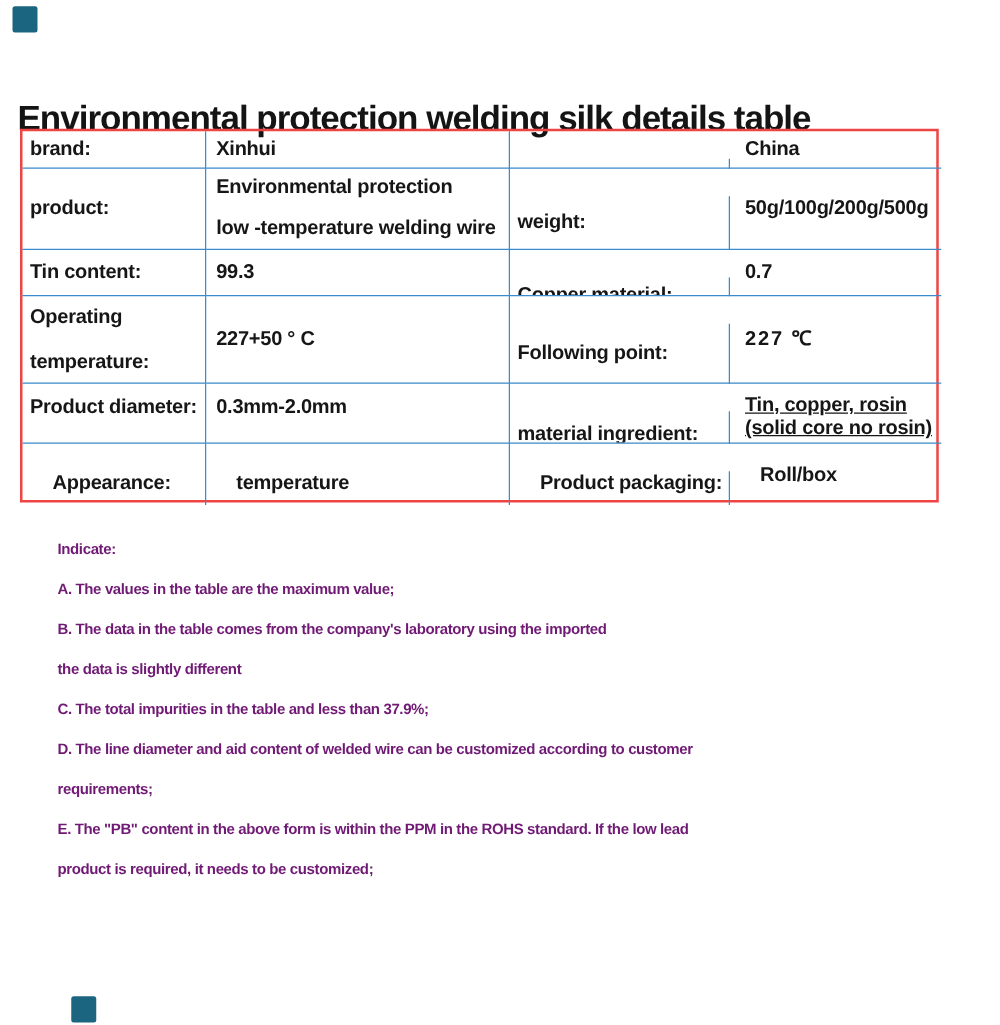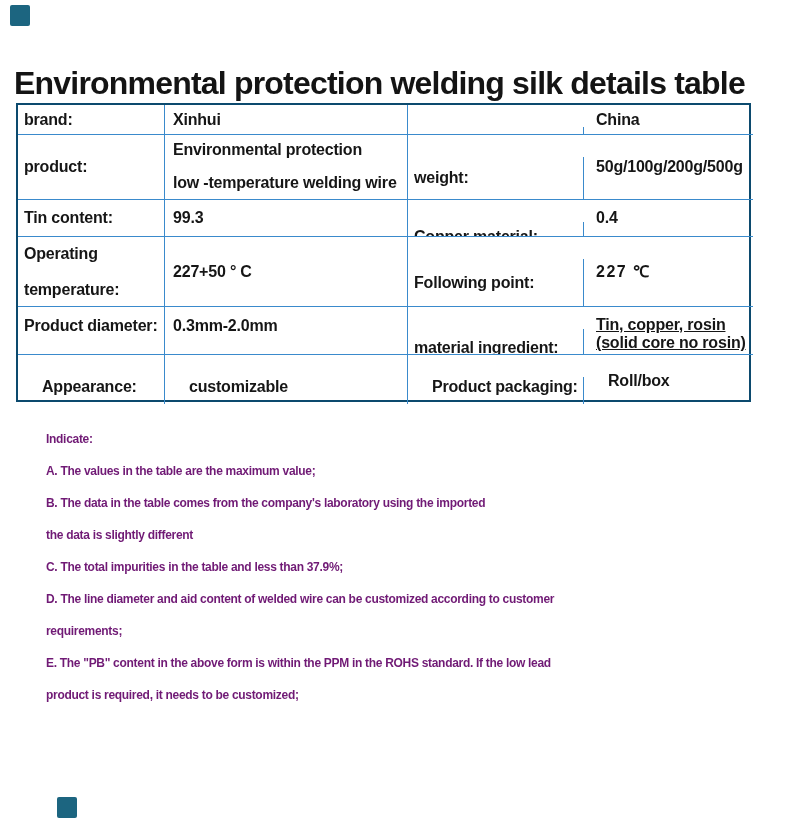--- a/index.html
+++ b/index.html
@@ -7,30 +7,30 @@
     width:800px;height:820px;background:#ffffff;position:relative;
     font-family:"Liberation Sans", sans-serif;color:#161616;
     overflow:hidden;
   }
   .corner-marker{
     position:absolute;width:20px;height:21px;background:#1c6580;border-radius:2px;
   }
   #marker-top{left:10px;top:5px;}
   #marker-bottom{left:57px;top:797px;}
   .page-title{
-    position:absolute;left:14px;top:44px;width:760px;
-    font-size:32px;font-weight:700;letter-spacing:-0.8px;color:#141414;
+    position:absolute;left:14px;top:60px;width:760px;
+    font-size:28px;font-weight:700;letter-spacing:-0.8px;color:#141414;
     white-space:nowrap;
   }
   .spec-table{
     position:absolute;left:16px;top:103px;width:735px;height:299px;
     display:grid;
     grid-template-columns:147px 243px 176px 169px;
     grid-template-rows:30px 65px 37px 70px 48px 49px;
-    border:2px solid #0c4a6e;box-sizing:border-box;
+    border:2px solid #ef4444;box-sizing:border-box;
   }
   .cell{
     border-right:1px solid #3a8acc;border-bottom:1px solid #3a8acc;
     box-sizing:border-box;display:flex;flex-direction:column;justify-content:center;
     font-size:16px;font-weight:600;letter-spacing:-0.2px;line-height:1.25;
     white-space:pre-line;overflow:hidden;
   }
   .cell.col0{padding-left:6px;}
   .cell.col1{padding-left:8px;}
   .cell.col2{padding-left:6px;margin-top:22px;}
@@ -67,36 +67,36 @@
 
   <div class="cell col0 row1">product:</div>
   <div class="cell col1 row1 lh-loose">Environmental protection
 low -temperature welding wire</div>
   <div class="cell col2 row1">weight:</div>
   <div class="cell col3 row1">50g/100g/200g/500g</div>
 
   <div class="cell col0 row2">Tin content:</div>
   <div class="cell col1 row2">99.3</div>
   <div class="cell col2 row2 v-top">Copper material:</div>
-  <div class="cell col3 row2">0.4</div>
+  <div class="cell col3 row2">0.7</div>
 
   <div class="cell col0 row3 lh-spread">Operating
 temperature:</div>
   <div class="cell col1 row3">227+50 ° C</div>
   <div class="cell col2 row3">Following point:</div>
   <div class="cell col3 row3 spaced">227 ℃</div>
 
   <div class="cell col0 row4 v-top-8">Product diameter:</div>
   <div class="cell col1 row4 v-top-8">0.3mm-2.0mm</div>
   <div class="cell col2 row4 v-top-8">material ingredient:</div>
   <div class="cell col3 row4 v-top-8 lh-tight">Tin, copper, rosin
 (solid core no rosin)</div>
 
   <div class="cell col0 row5 v-bottom">Appearance:</div>
-  <div class="cell col1 row5 v-bottom">customizable</div>
+  <div class="cell col1 row5 v-bottom">temperature</div>
   <div class="cell col2 row5 v-bottom">Product packaging:</div>
   <div class="cell col3 row5 v-bottom-lg">Roll/box</div>
 </div>
 
 <div class="notes">
   <div class="note-line">Indicate:</div>
   <div class="note-line">A. The values in the table are the maximum value;</div>
   <div class="note-line">B. The data in the table comes from the company's laboratory using the imported</div>
   <div class="note-line">the data is slightly different</div>
   <div class="note-line">C. The total impurities in the table and less than 37.9%;</div>

